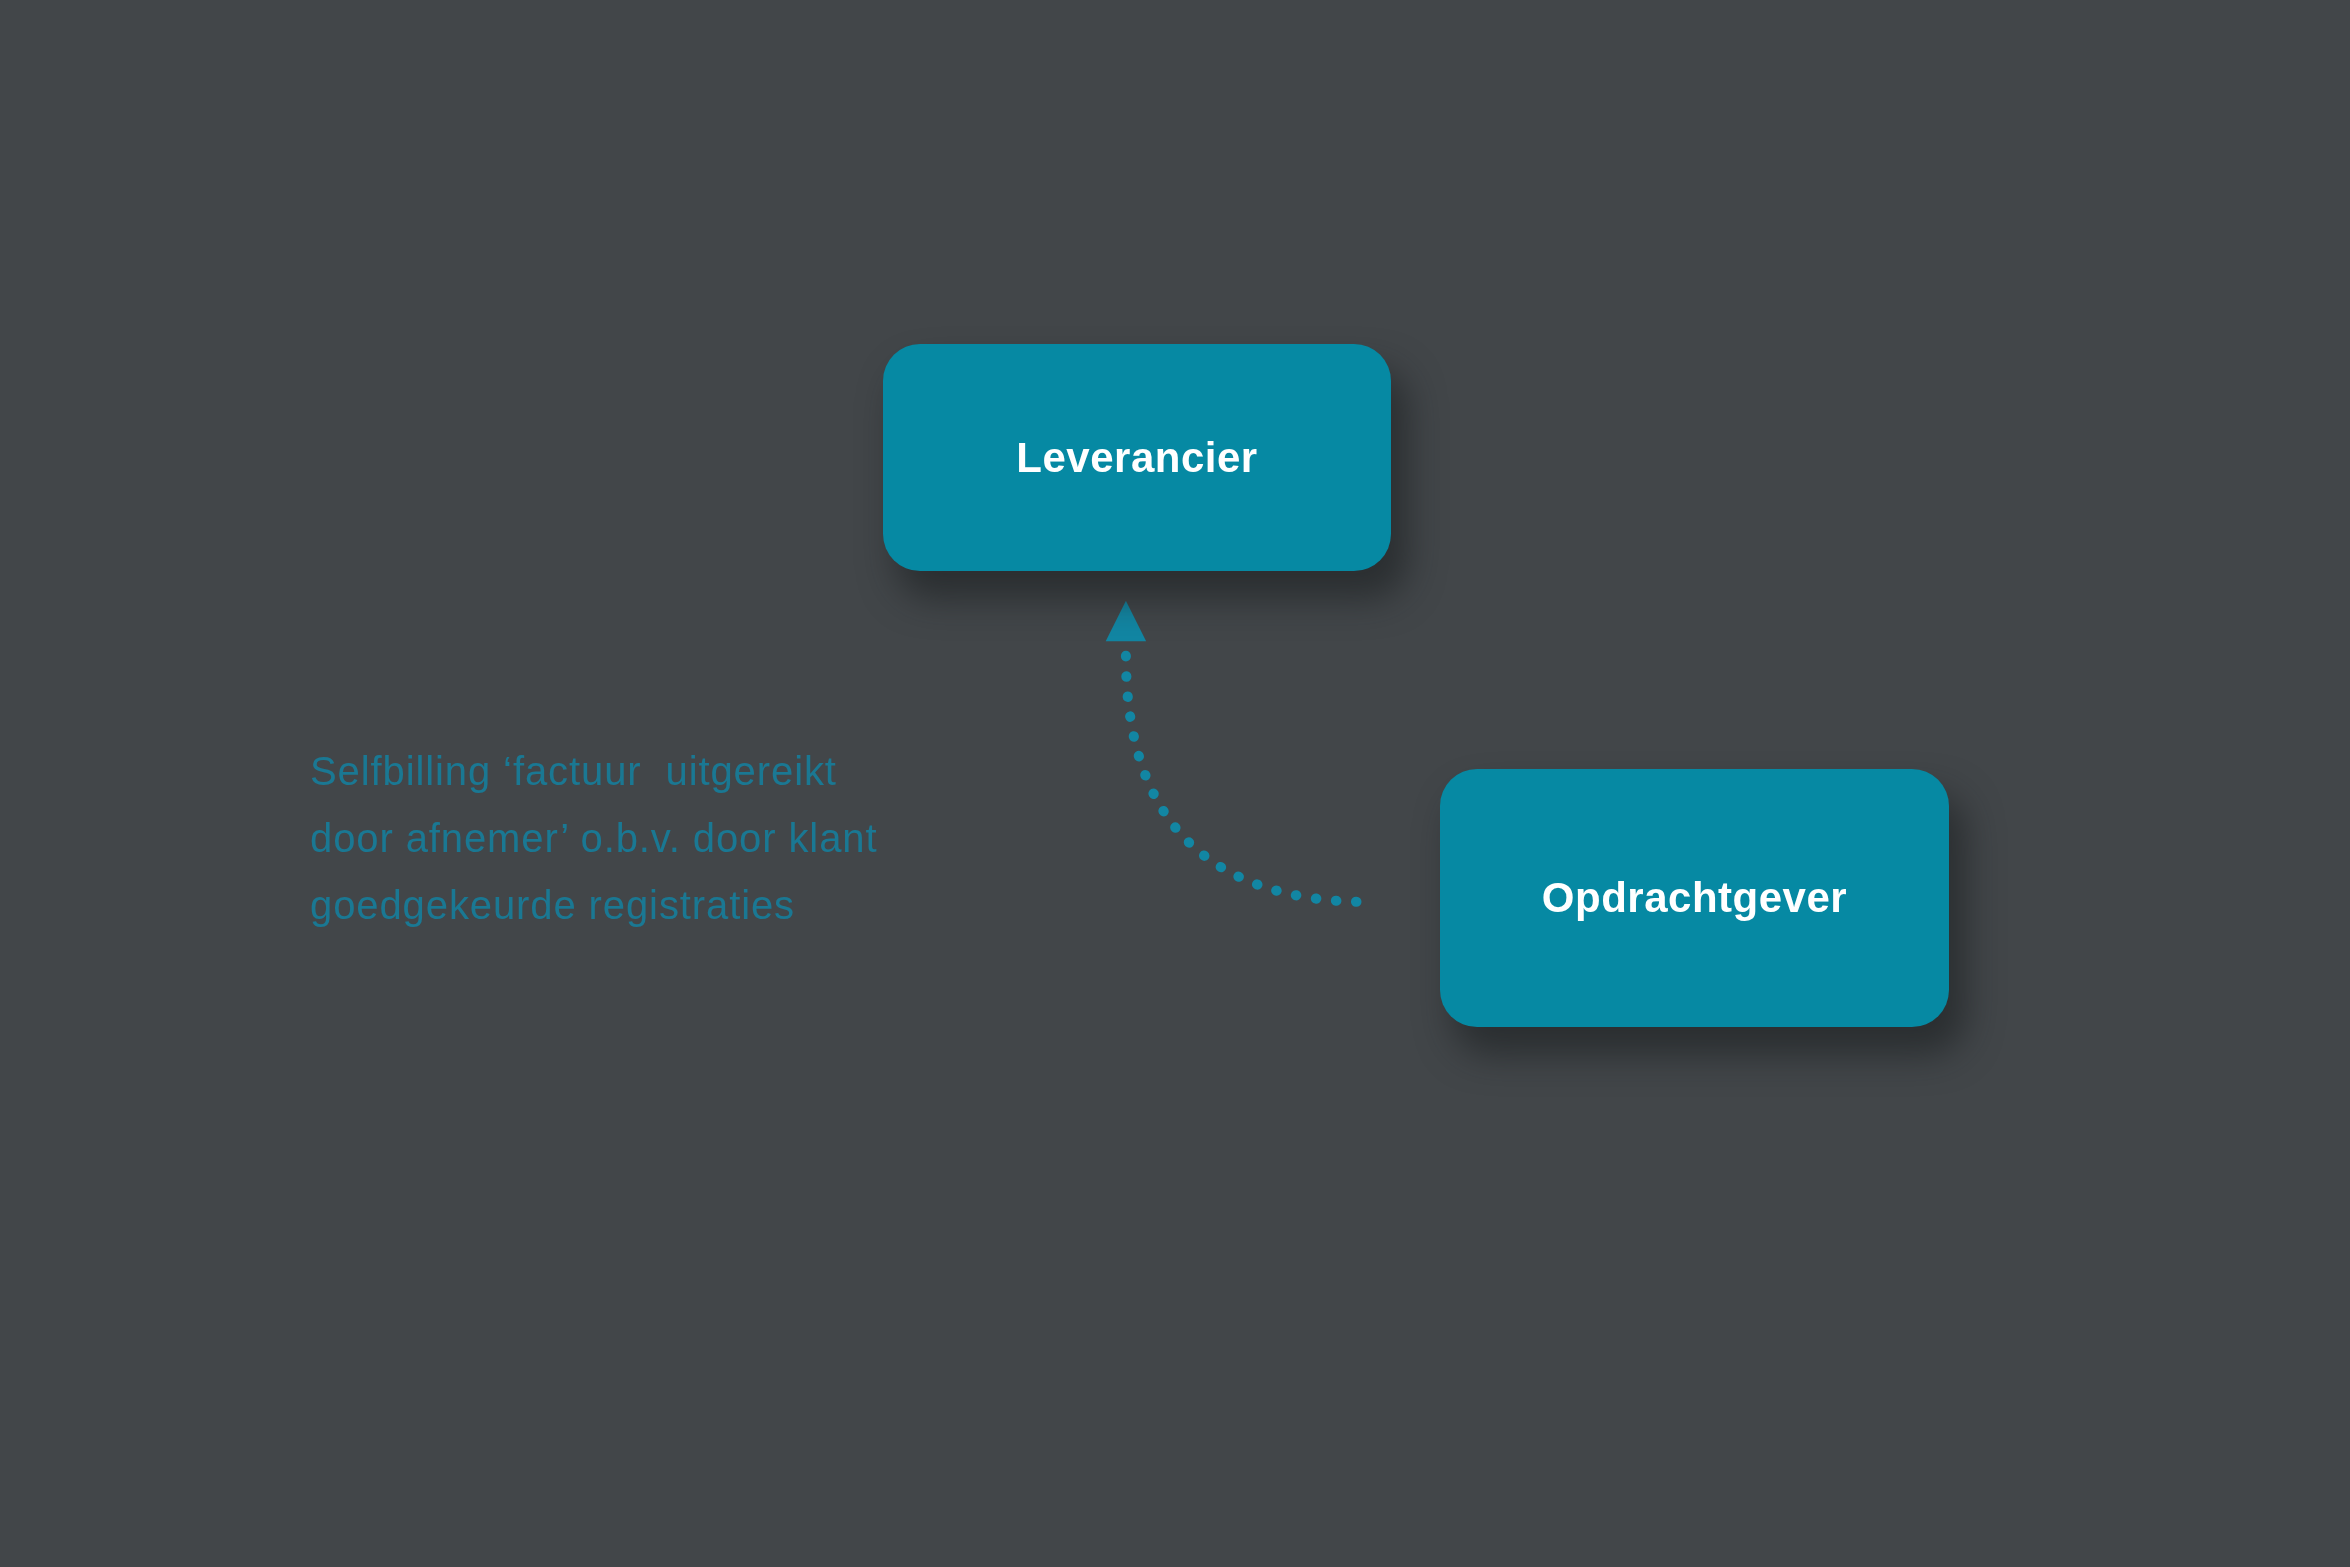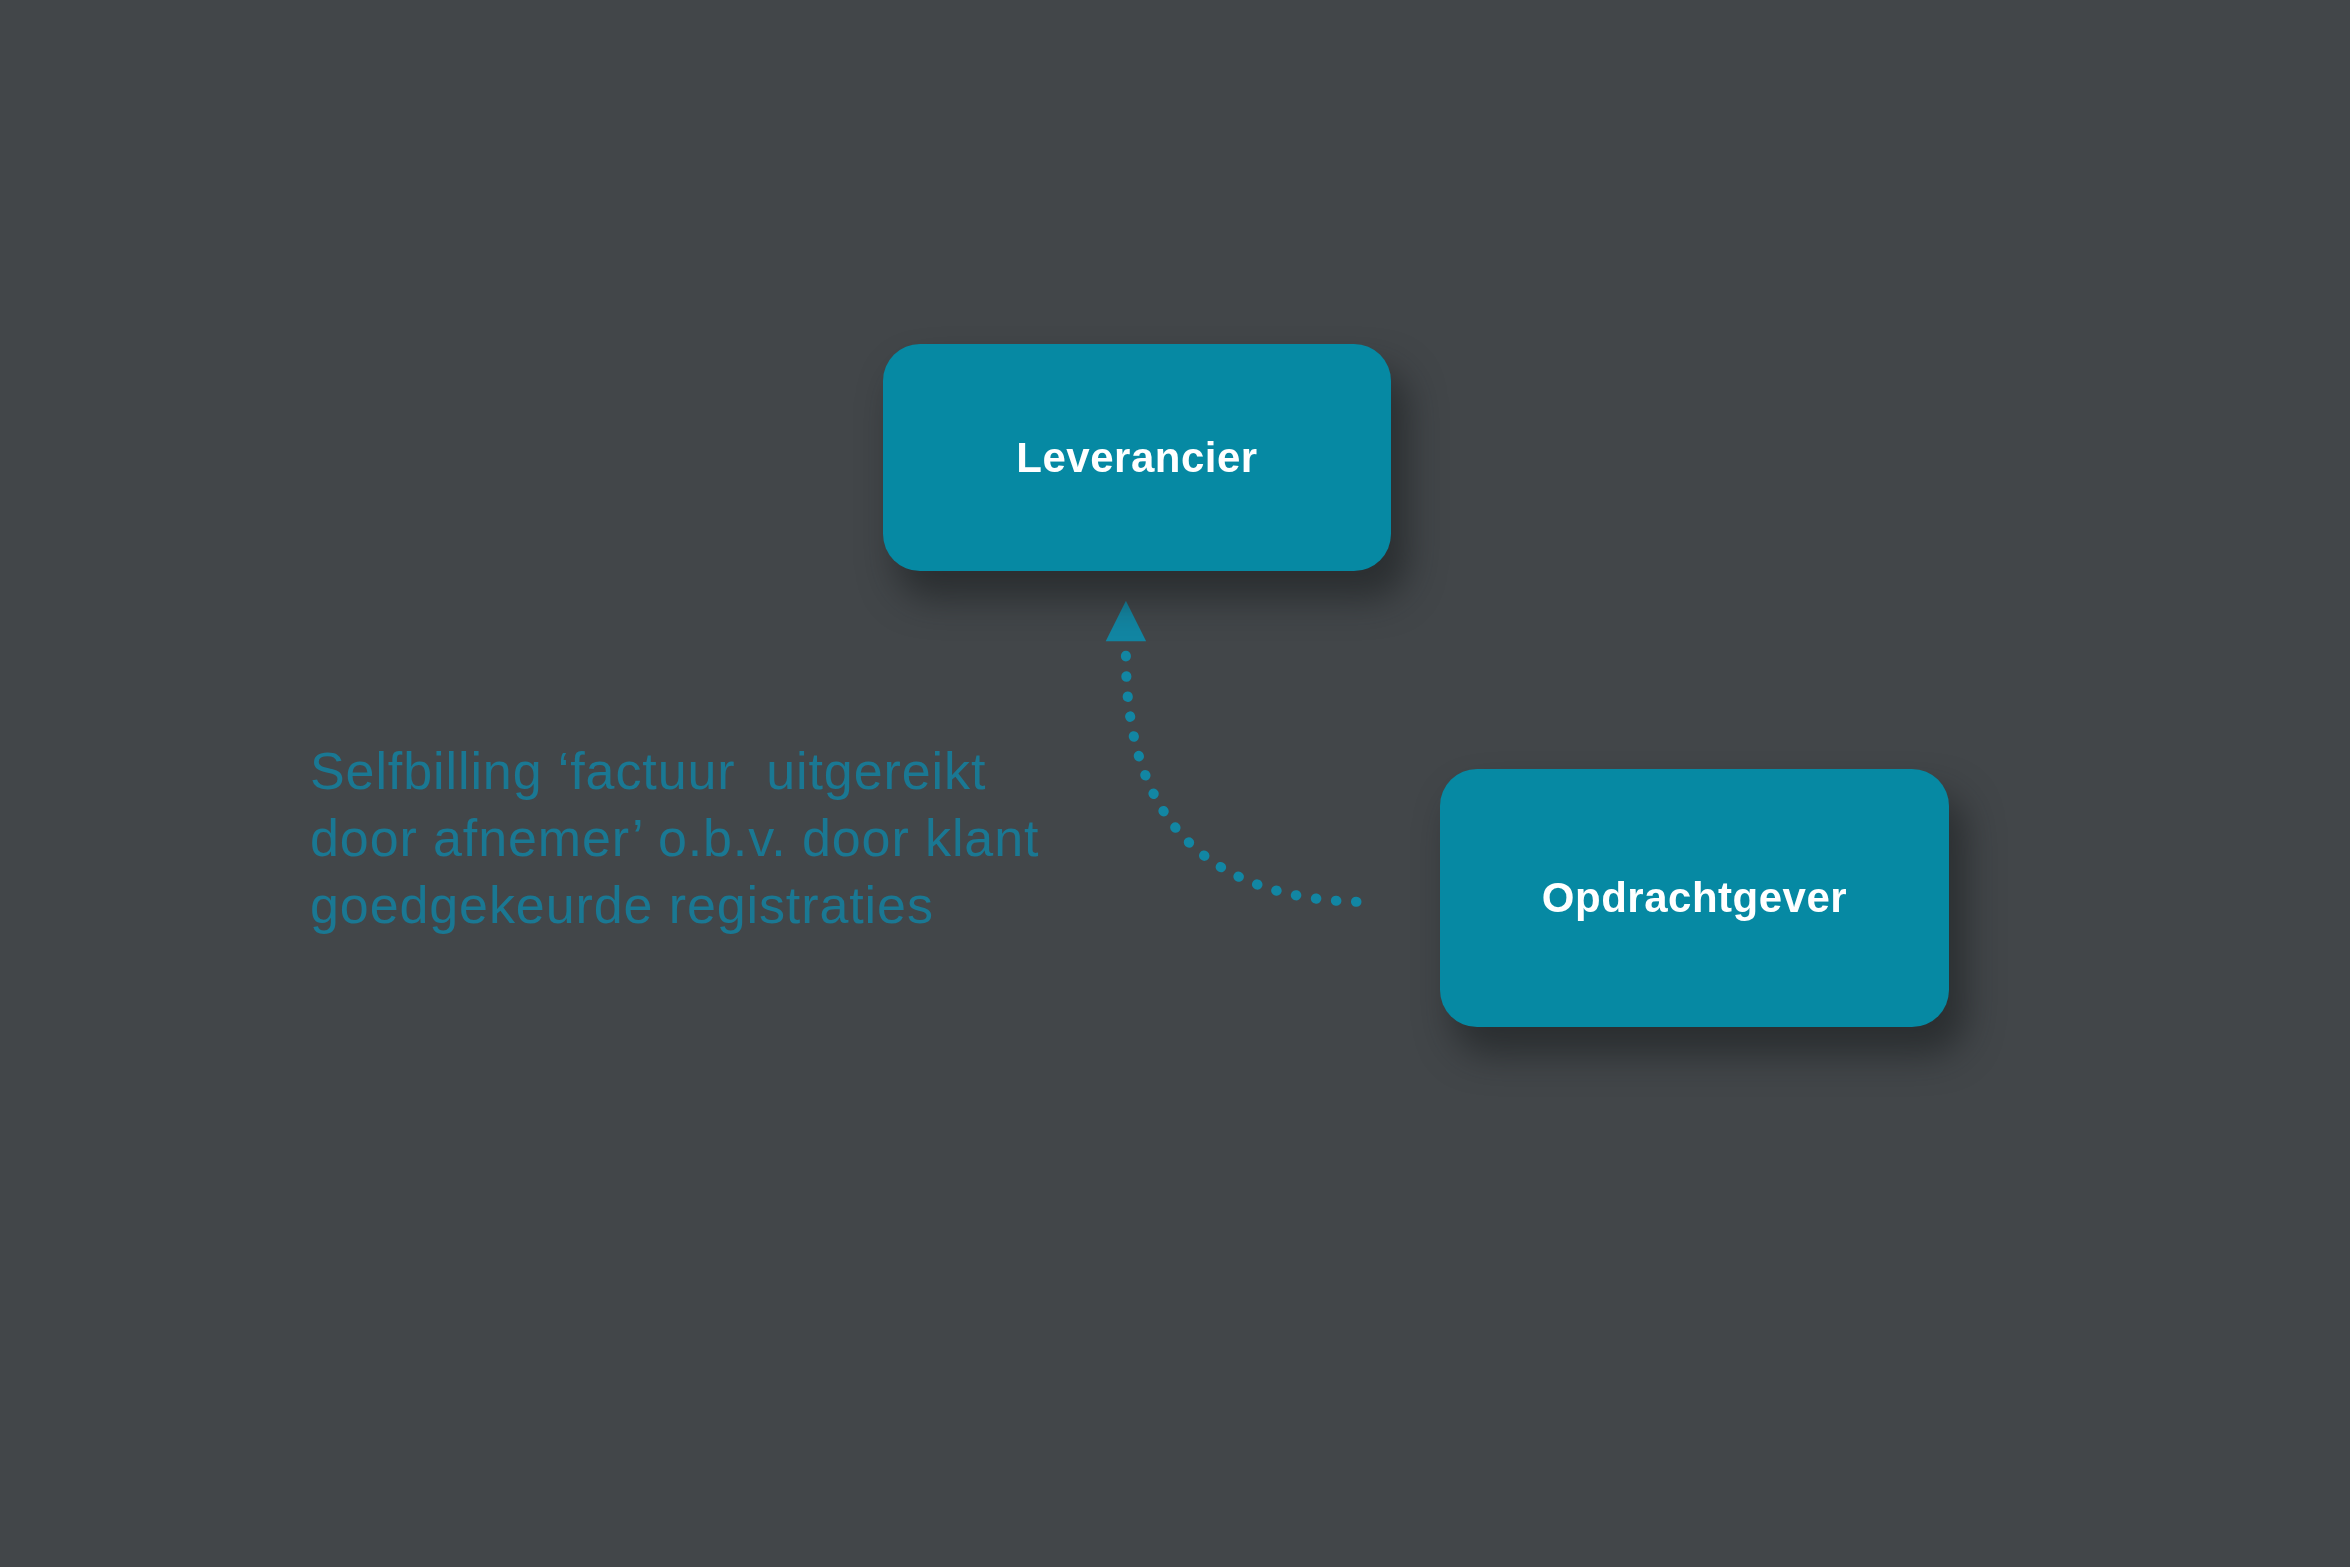--- a/index.html
+++ b/index.html
@@ -38,21 +38,21 @@
     letter-spacing: 0.5px;
     white-space: nowrap;
   }
   .node-leverancier   { left: 883px;  top: 344px; width: 508px; height: 227px; }
   .node-opdrachtgever { left: 1440px; top: 769px; width: 509px; height: 258px; }
   .annotation {
     position: absolute;
     left: 310px;
     top: 738px;
     color: var(--accent_text);
-    font-size: 52px;
+    font-size: 40px;
     font-weight: 500;
     line-height: 67px;
     letter-spacing: 0.9px;
     white-space: pre-wrap;
   }
   svg.connector-layer {
     position: absolute;
     left: 0; top: 0;
     width: 2351px; height: 1568px;
     pointer-events: none;

